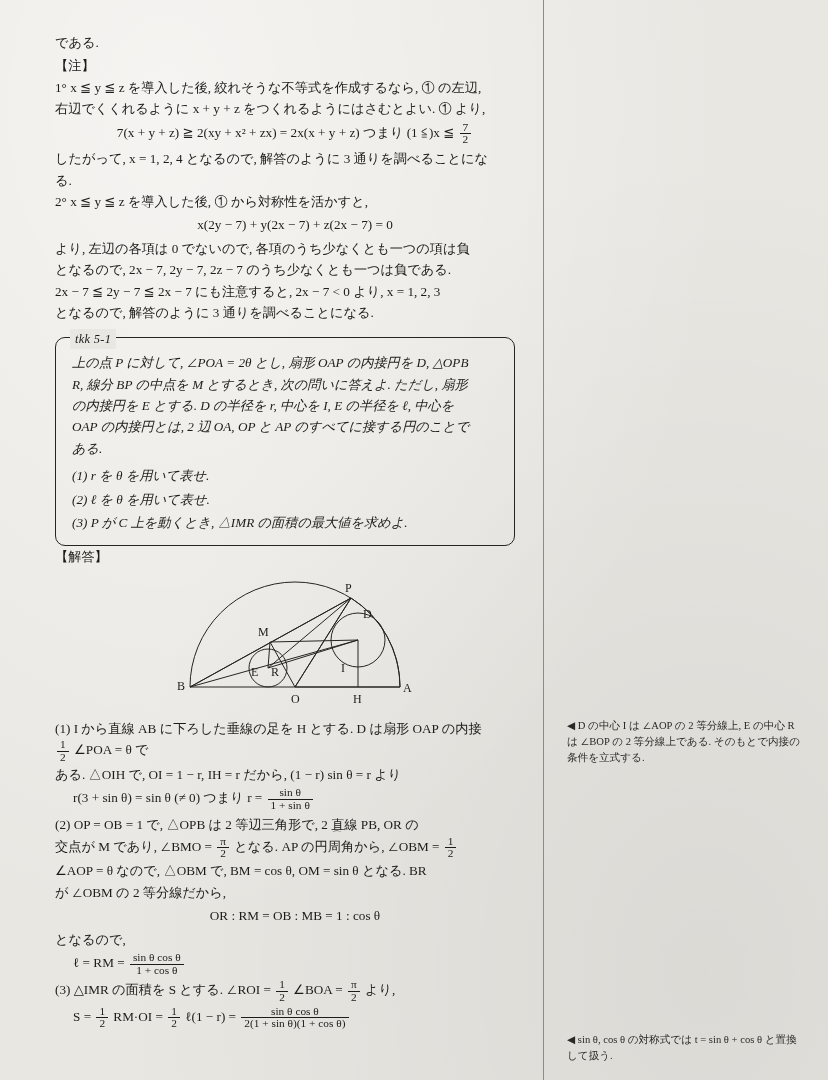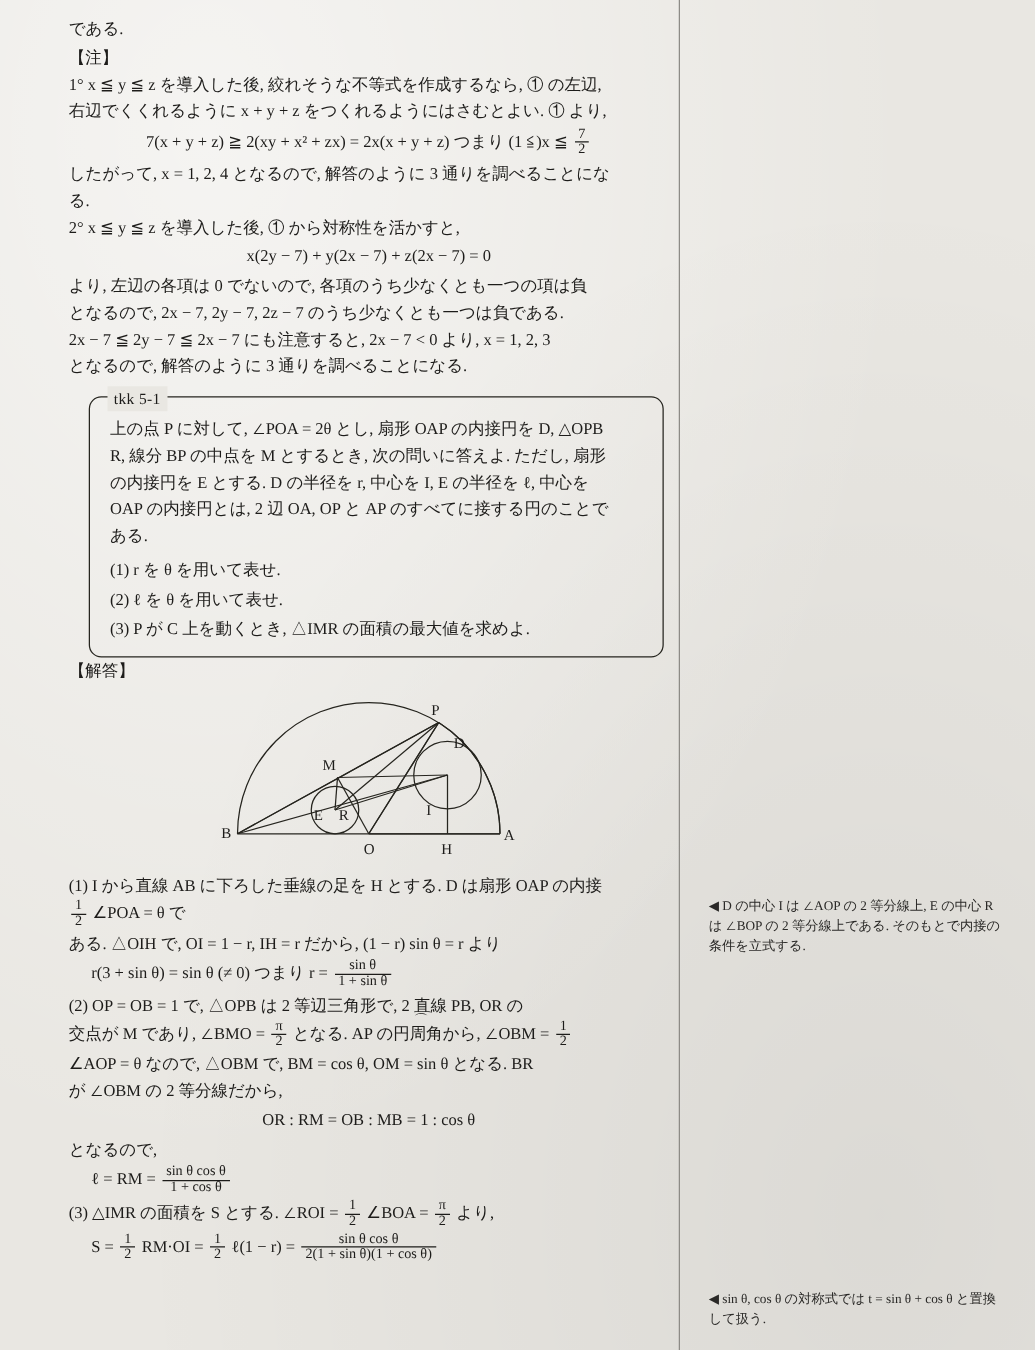--- a/index.html
+++ b/index.html
@@ -13,21 +13,21 @@
     position:absolute;left:0;top:0;width:828px;height:1080px;
     background:#e9e7e2;
     background-image:
       radial-gradient(ellipse at 20% 10%, rgba(255,255,255,0.55), rgba(255,255,255,0) 60%),
       radial-gradient(ellipse at 85% 90%, rgba(0,0,0,0.06), rgba(0,0,0,0) 60%);
   }
   .vrule{
     position:absolute;top:0;bottom:0;left:543px;width:1px;background:#8d8b86;
   }
   .col-main{
-    position:absolute;left:55px;top:12px;width:480px;
+    position:absolute;left:55px;top:32px;width:480px;
     color:#1d1c1a;
     font-size:13.2px;
     line-height:1.62;
     text-align:justify;
   }
   .col-side{
     position:absolute;left:567px;width:238px;
     color:#2a2927;
     font-size:10.6px;
     line-height:1.5;
@@ -36,26 +36,27 @@
   .indent{text-indent:1em;}
   .note-label{margin-top:2px;}
   .frac{
     display:inline-block;vertical-align:middle;text-align:center;
     font-size:0.86em;line-height:1.05;margin:0 2px;
   }
   .frac .num{display:block;padding:0 3px;border-bottom:1px solid #1d1c1a;}
   .frac .den{display:block;padding:0 3px;}
   .box{
     position:relative;
-    margin:14px 0 0 16px;
+    margin:14px 0 0 0;
     border:1.2px solid #26251f;
     border-radius:10px;
     padding:14px 14px 12px 16px;
     width:460px;
     box-sizing:border-box;
+    font-style:italic;
   }
   .box-title{
     position:absolute;top:-9px;left:14px;background:#e9e7e2;
     padding:0 5px;font-size:12.4px;letter-spacing:.3px;
   }
   .box p{margin:0;}
   .items{margin-top:6px;}
   .items div{margin-top:2px;}
   .ans-label{margin-top:0;}
   .figwrap{position:relative;width:480px;height:148px;margin-top:2px;}

